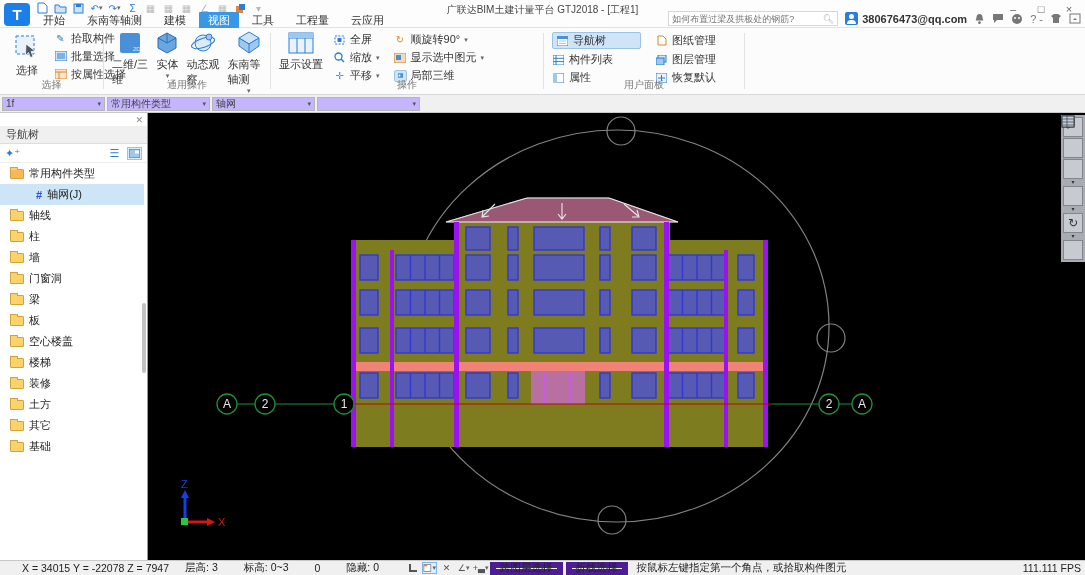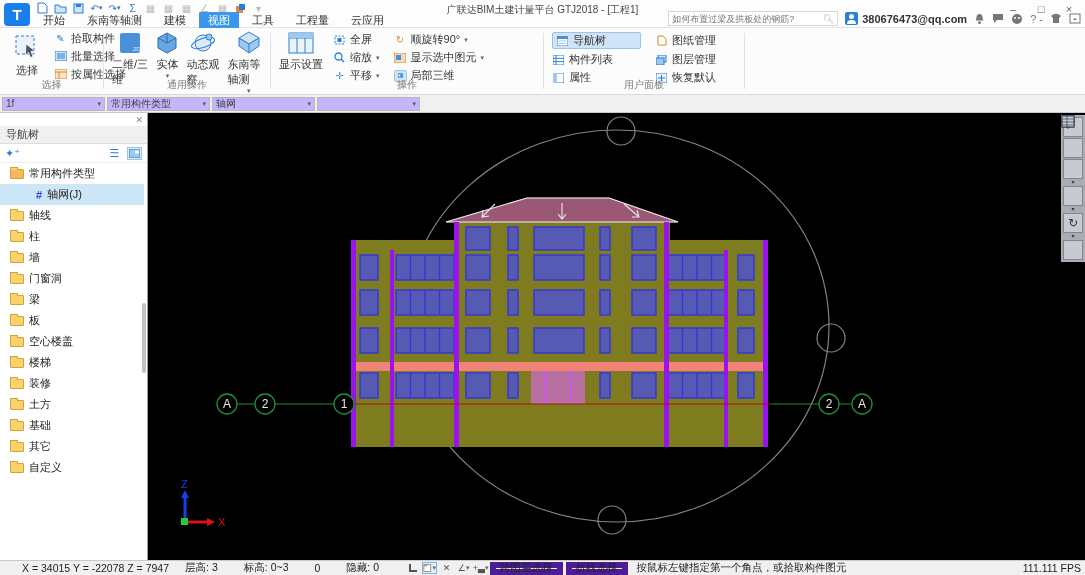--- a/index.html
+++ b/index.html
@@ -475,29 +475,25 @@
       <div class="titem">
           <span class="folder"></span>
           <span>装修</span>
         </div>
       <div class="titem">
           <span class="folder"></span>
           <span>土方</span>
         </div>
       <div class="titem">
           <span class="folder"></span>
+          <span>其它</span>
+        </div>
+      <div class="titem">
+          <span class="folder"></span>
           <span>基础</span>
-        </div>
-      <div class="titem">
-          <span class="folder"></span>
-          <span>其它</span>
-        </div>
-      <div class="titem">
-          <span class="folder"></span>
-          <span>自定义</span>
         </div>
     </div>
     <div class="sb-scroll"></div>
   </div>
 
   <div class="canvas">
     <svg width="937" height="447" viewBox="0 0 937 447">
 
       <g stroke="#9a9a9a" fill="none" stroke-width="1.2" opacity="0.85">
         <ellipse cx="469" cy="213" rx="212" ry="196"></ellipse>

